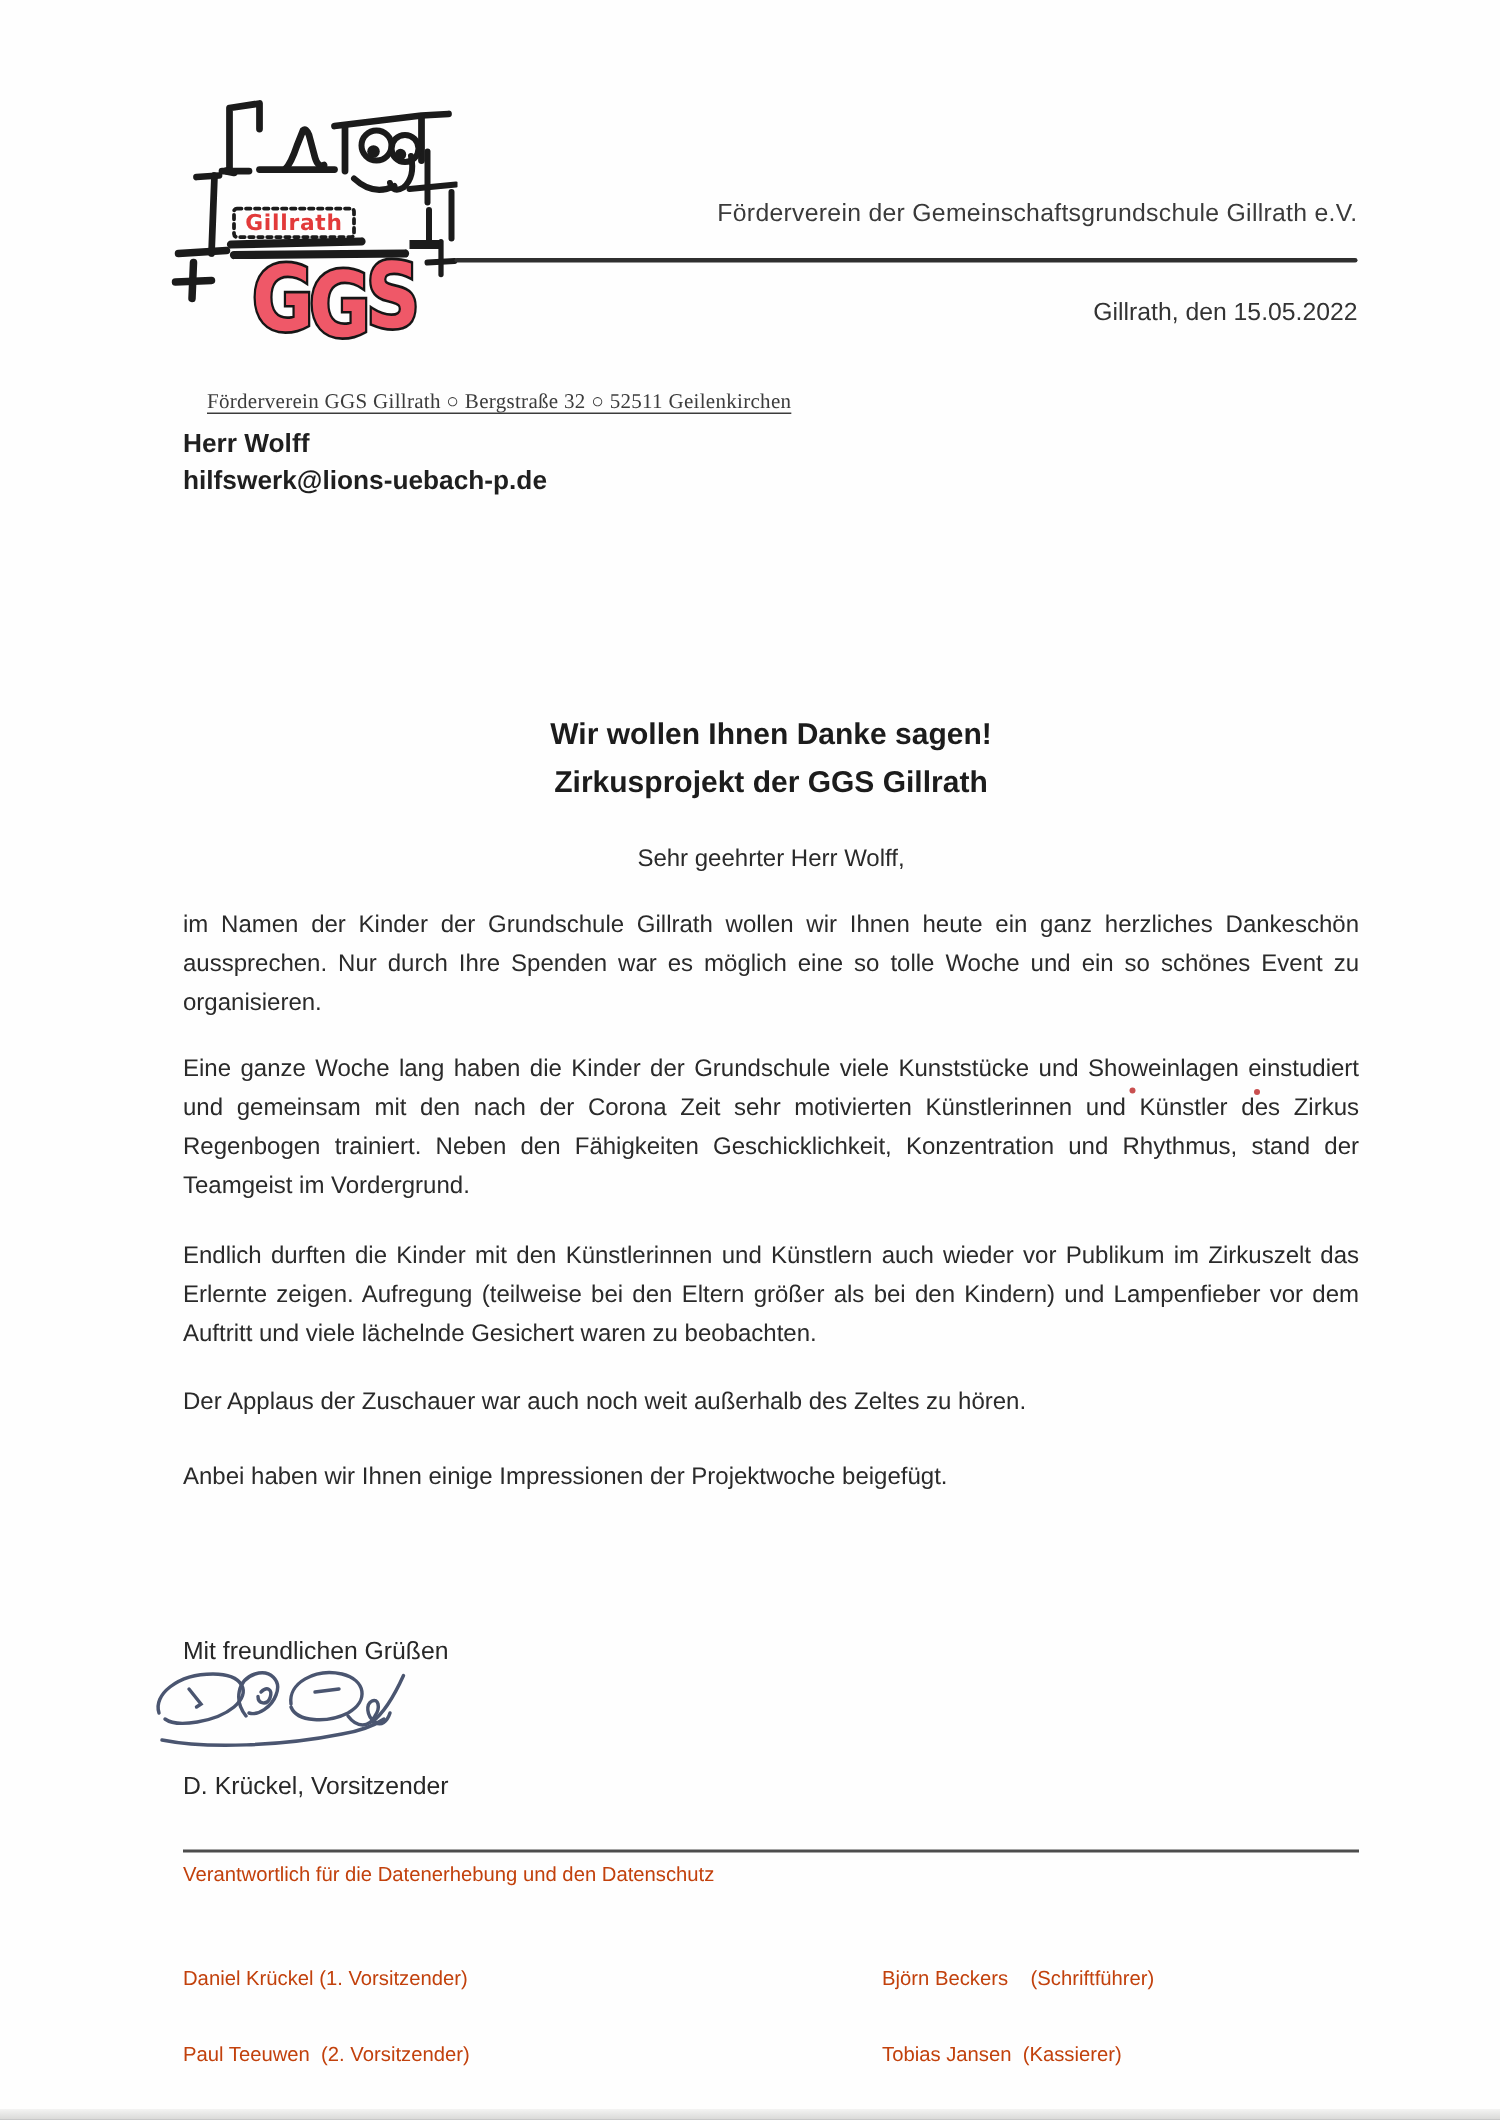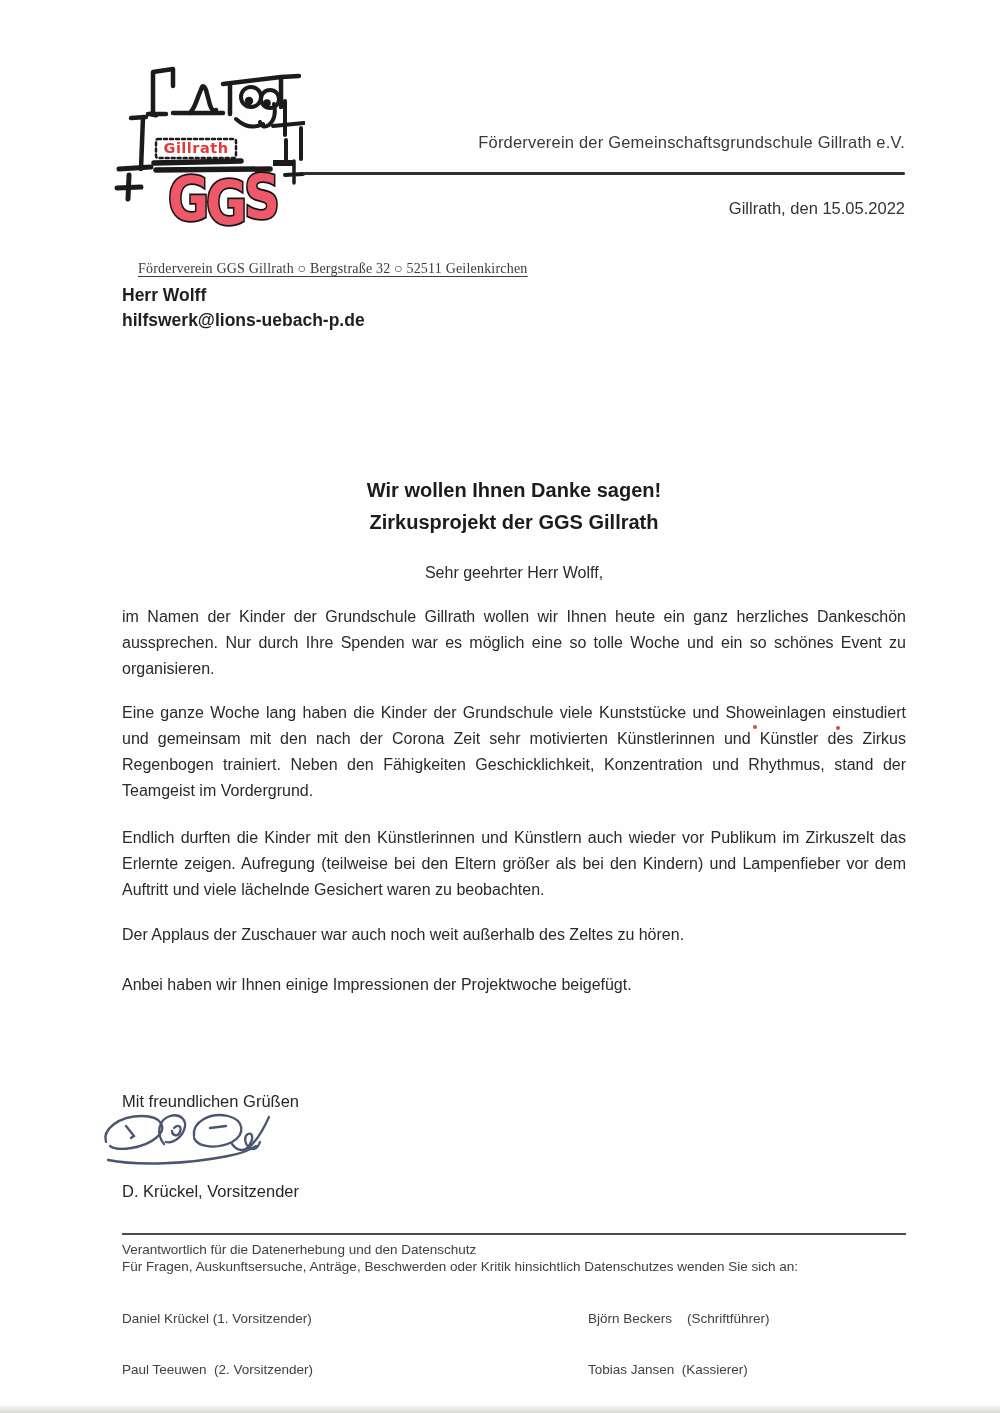--- a/index.html
+++ b/index.html
@@ -25,21 +25,21 @@
     margin-left:16px;
   }
   .recipient{left:122px;top:283px;font-size:17.5px;font-weight:bold;line-height:25px;color:#1f1f1f;}
   .subject{left:122px;top:474px;width:784px;text-align:center;font-weight:bold;font-size:20px;line-height:32px;color:#1c1c1c;}
   .para{left:122px;width:784px;font-size:16px;line-height:26px;color:#2a2a2a;}
   .just{text-align:justify;}
   .closing{left:122px;top:1092px;font-size:16.5px;}
   .signer{left:122px;top:1163px;font-size:16.5px;margin-top:19px;}
   .red-dot{width:4px;height:4px;border-radius:50%;background:#c03030;opacity:.85;}
   .rule-footer{left:122px;top:1233px;width:784px;height:2px;background:#4d4d4d;}
-  .f-text{font-size:13.5px;color:#404040;white-space:pre-wrap;line-height:17px;}
+  .f-text{font-size:13.5px;color:#c2410c;white-space:pre-wrap;line-height:17px;}
   .f-head{left:122px;top:1241px;}
   .f-sub{left:122px;top:1258px;}
   .f-col-left{left:122px;top:1276px;}
   .f-col-right{left:588px;top:1276px;}
   .scan-shadow{left:0;top:1406px;width:1000px;height:7px;background:linear-gradient(#f4f4f3,#d9d9d7);}
   svg{display:block;}
 </style>
 </head>
 <body>
 
@@ -134,21 +134,20 @@
         <path d="M 134,36 C 140,44 148,44 152,36 C 156,30 154,24 150,26 C 146,28 146,36 152,40 C 156,43 160,40 162,34"></path>
         <path d="M 150,40 C 158,34 166,20 171,9"></path>
         <path d="M 10,52 C 40,58 90,56 130,48 C 142,46 152,42 158,38"></path>
       </g>
     </svg>
   </div>
   <div class="abs signer">D. Krückel, Vorsitzender</div>
 
   <div class="abs rule-footer"></div>
   <div class="abs f-text f-head">Verantwortlich für die Datenerhebung und den Datenschutz</div>
-  <div class="abs f-text f-sub">Für Fragen, Auskunftsersuche, Anträge, Beschwerden oder Kritik hinsichtlich Datenschutzes wenden Sie sich an:</div>
 
   <div class="abs f-text f-col-left">
     <div>Daniel Krückel (1. Vorsitzender)</div>
     <div>Paul Teeuwen  (2. Vorsitzender)</div>
     <div>Sitz des Vereins:</div>
     
     
     
   </div>
 

